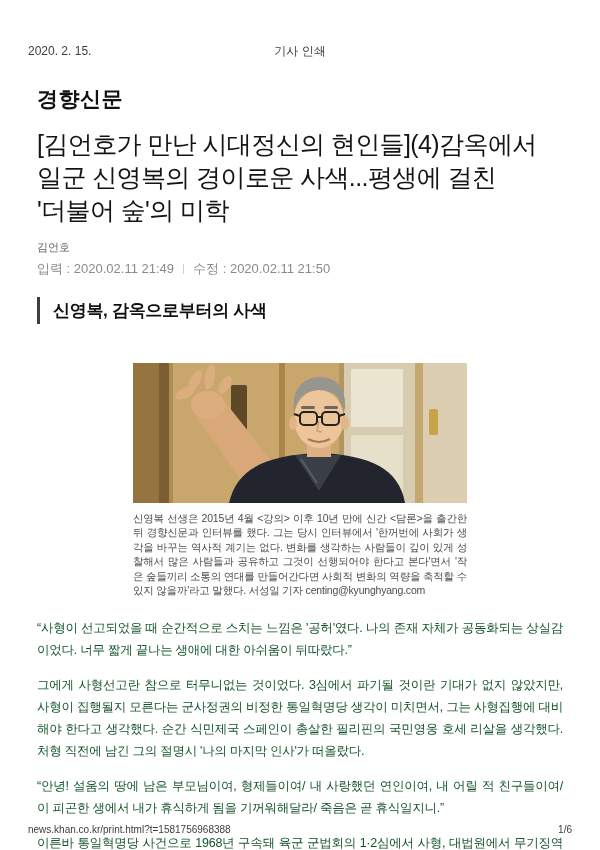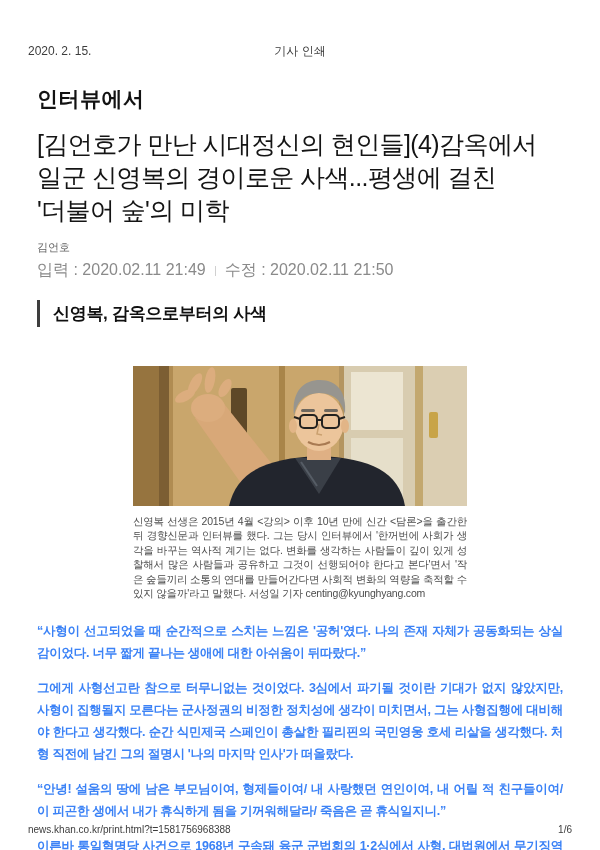--- a/index.html
+++ b/index.html
@@ -31,21 +31,21 @@
     margin-top: 15px;
     font-size: 25px; line-height: 1.32; font-weight: normal;
     color: #141414; letter-spacing: -0.6px;
     word-break: keep-all;
   }
 
   .byline { margin-top: 13px; }
   .byline .author { font-size: 11px; color: #646464; }
   .byline .dates {
     margin-top: 5px; display: flex; align-items: center; gap: 9px;
-    font-size: 16px; color: #8a8a8a;
+    font-size: 13px; color: #8a8a8a;
   }
   .byline .divider { width: 1px; height: 10px; background: #d0d0d0; }
 
   .subhead {
     margin-top: 19px;
     border-left: 3px solid #3e3e3e;
     padding: 2px 0 2px 13px;
     font-size: 17px; font-weight: bold; color: #101010;
     letter-spacing: -0.3px;
   }
@@ -54,45 +54,44 @@
   .photo-block svg { display: block; width: 334px; height: 140px; }
   .photo-caption {
     margin-top: 8px;
     font-size: 10.5px; line-height: 1.37; color: #4c4c4c;
     text-align: justify; word-break: break-all;
     letter-spacing: -0.2px;
   }
 
   .body-text { margin-top: 20px; }
   .body-text p {
-    font-size: 12.5px; line-height: 1.76; color: #3b82f6;
+    font-size: 12.5px; line-height: 1.76; color: #14532d;
     text-align: justify; word-break: break-all;
     letter-spacing: -0.25px;
     margin-bottom: 13px;
-    font-weight: bold;
   }
 
   .print-footer {
     position: absolute; left: 28px; right: 28px; bottom: 15px;
     display: flex; justify-content: space-between;
     font-size: 10px; color: #3d3d3d; gap: 48px;
   }
 </style>
 </head>
 <body>
 
 <header class="print-header">
   <span class="cell">2020. 2. 15.</span>
   <span class="cell center">기사 인쇄</span>
   <span class="cell right"></span>
 </header>
 
 <main class="content">
 
-  <div class="masthead">인터뷰에서</div>
+  <div class="masthead">경향신문</div>
 
   <h1 class="headline">[김언호가 만난 시대정신의 현인들](4)감옥에서 일군 신영복의 경이로운 사색...평생에 걸친 '더불어 숲'의 미학</h1>
 
   <div class="byline">
     <div class="author">김언호</div>
     <div class="dates">
       <span>입력 : 2020.02.11 21:49</span>
       <span class="divider"></span>
       <span>수정 : 2020.02.11 21:50</span>
     </div>
@@ -147,21 +146,21 @@
         <rect x="191" y="43" width="14" height="3" rx="1.5" fill="#6e675d"></rect>
         <path d="M186,58 L184,68 L189,69" fill="none" stroke="#caa06f" stroke-width="1.5"></path>
         <path d="M175,76 Q186,82 197,76" fill="none" stroke="#a87a52" stroke-width="2"></path>
       </g>
     </svg>
     <figcaption class="photo-caption">신영복 선생은 2015년 4월 &lt;강의&gt; 이후 10년 만에 신간 &lt;담론&gt;을 출간한 뒤 경향신문과 인터뷰를 했다. 그는 당시 인터뷰에서 '한꺼번에 사회가 생각을 바꾸는 역사적 계기는 없다. 변화를 생각하는 사람들이 깊이 있게 성찰해서 많은 사람들과 공유하고 그것이 선행되어야 한다고 본다'면서 '작은 숲들끼리 소통의 연대를 만들어간다면 사회적 변화의 역량을 축적할 수 있지 않을까'라고 말했다. 서성일 기자 centing@kyunghyang.com</figcaption>
   </figure>
 
   <section class="body-text">
     <p>“사형이 선고되었을 때 순간적으로 스치는 느낌은 '공허'였다. 나의 존재 자체가 공동화되는 상실감이었다. 너무 짧게 끝나는 생애에 대한 아쉬움이 뒤따랐다.”</p>
-    <p>그에게 사형선고란 참으로 터무니없는 것이었다. 3심에서 파기될 것이란 기대가 없지 않았지만, 사형이 집행될지 모른다는 군사정권의 비정한 정치성에 생각이 미치면서, 그는 사형집행에 대비해야 한다고 생각했다. 순간 식민제국 스페인이 총살한 필리핀의 국민영웅 호세 리살을 생각했다. 처형 직전에 남긴 그의 절명시 '나의 마지막 인사'가 떠올랐다.</p>
+    <p>그에게 사형선고란 참으로 터무니없는 것이었다. 3심에서 파기될 것이란 기대가 없지 않았지만, 사형이 집행될지 모른다는 군사정권의 비정한 통일혁명당 생각이 미치면서, 그는 사형집행에 대비해야 한다고 생각했다. 순간 식민제국 스페인이 총살한 필리핀의 국민영웅 호세 리살을 생각했다. 처형 직전에 남긴 그의 절명시 '나의 마지막 인사'가 떠올랐다.</p>
     <p>“안녕! 설움의 땅에 남은 부모님이여, 형제들이여/ 내 사랑했던 연인이여, 내 어릴 적 친구들이여/ 이 피곤한 생에서 내가 휴식하게 됨을 기꺼워해달라/ 죽음은 곧 휴식일지니.”</p>
     <p>이른바 통일혁명당 사건으로 1968년 구속돼 육군 군법회의 1·2심에서 사형, 대법원에서 무기징역을 선고받고 복역하던 신영복은 1988년 8월15일, 20년 만에 감옥으로부터 '특사'되었다. 신영복의 긴 감옥살이는 이 분단시대 진보적 지식인의 수난을 상징하는 것이었다.</p>
 
   </section>
 
 </main>
 
 <footer class="print-footer">
   <span>news.khan.co.kr/print.html?t=1581756968388</span>
   <span>1/6</span>

